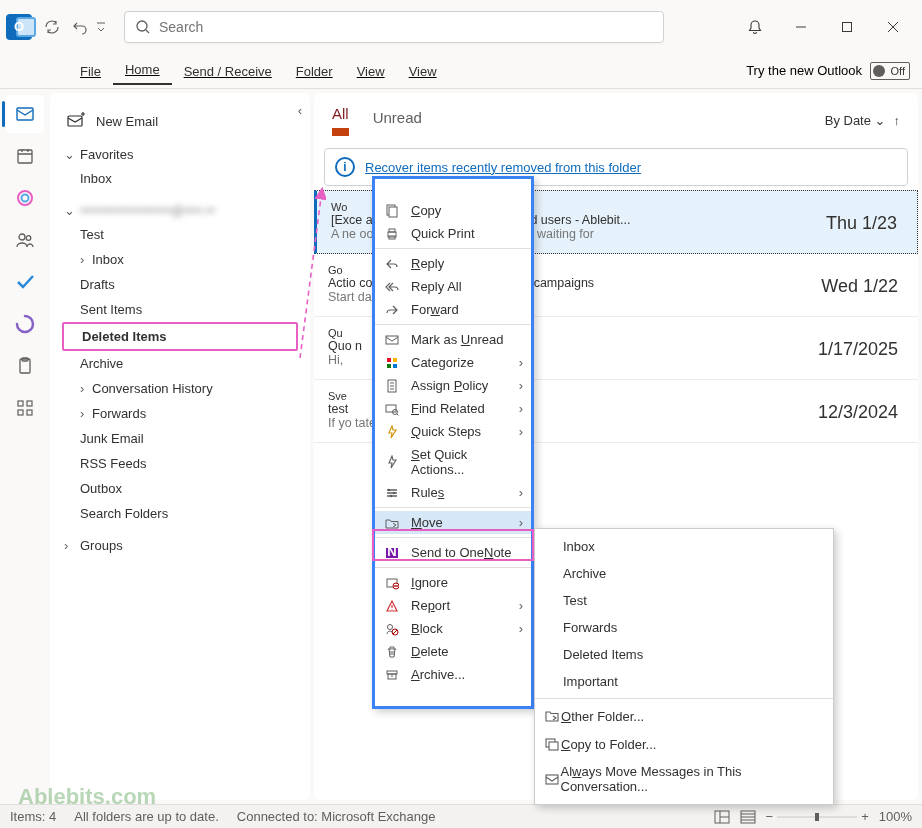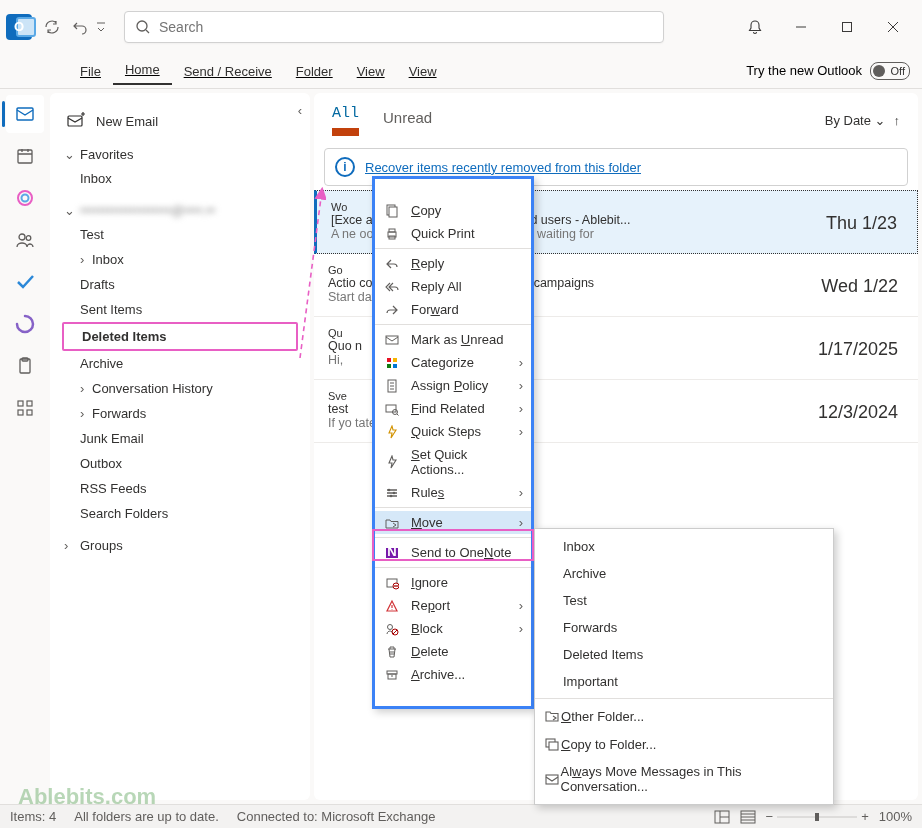--- a/index.html
+++ b/index.html
@@ -15,21 +15,21 @@
 .searchbox input { border: none; outline: none; flex: 1; font-size: 14px; color:#605e5c; background:transparent;}
 .title-spacer{flex:1;}
 .win-btn { width: 46px; height: 32px; display: flex; align-items: center; justify-content: center; color:#3b3a39;}
 
 
 .ribbon { height: 36px; display: flex; align-items: center; padding: 0 12px; border-bottom: 1px solid #e1dfdd;}
 .ribbon-left { display:flex; align-items:flex-end; margin-left:56px;text-decoration:underline; }
 .ribbon-tab { padding: 6px 12px; color:#323130; cursor:default;}
 .ribbon-tab.active { border-bottom: 2px solid #323130; font-weight:400;}
 .ribbon-right { margin-left:auto; display:flex; align-items:center; gap:8px;}
-.toggle { width:40px; height:18px; border:1px solid #605e5c; border-radius:8px; position:relative; display:flex; align-items:center;}
+.toggle { width:40px; height:18px; border:1px solid #605e5c; border-radius:2px; position:relative; display:flex; align-items:center;}
 .toggle::before{content:'';width:12px;height:12px;background:#605e5c;border-radius:50%;position:absolute;left:2px;}
 .toggle-label{font-size:11px;position:absolute;right:4px;color:#323130;}
 
 
 .main { display:flex; height: calc(100% - 53px - 36px - 24px); }
 
 
 .rail { width: 50px; background:#faf9f8; display:flex; flex-direction:column; align-items:center; padding-top:6px; gap:4px;}
 .rail-item { width:38px; height:38px; display:flex; align-items:center; justify-content:center; border-radius:4px; color:#605e5c;}
 .rail-item.active { background:#fff; position:relative;}
@@ -43,21 +43,21 @@
 .section-header { display:flex; align-items:center; gap:4px; padding:4px 2px; color:#323130; font-size:14px; cursor:default;}
 .folder-item { padding: 5px 8px 5px 18px; color:#323130; cursor:default; display:flex; align-items:center;}
 .blurred { filter: blur(3px); color:#888;}
 .chev { width:10px; display:inline-block; color:#605e5c; margin-right:2px;}
 .highlight-box{ border:2px solid #e85fc4; border-radius:2px; }
 
 
 .msg-pane { flex:1; background:#fff; border-radius:6px; margin:4px 4px 4px 0; position:relative; overflow:hidden;}
 .filter-tabs { display:flex; align-items:center; padding: 12px 18px 8px; gap:24px; border-bottom:none;}
 .filter-tab { color:#605e5c; font-size:15px; padding-bottom:6px;}
-.filter-tab.active { color:#0369a1; border-bottom:8px solid #c2410c;font-family:Liberation Mono, monospace;}
+.filter-tab.active { color:#7f1d1d; border-bottom:8px solid #c2410c;}
 .filter-right { margin-left:auto; display:flex; align-items:center; gap:8px; color:#323130; font-size:13px;}
 .recover-bar { margin: 4px 10px; border:1px solid #d1d1d1; border-radius:4px; padding:8px 10px; display:flex; align-items:center; gap:10px;}
 .recover-bar a{ color:#0f6cbd; text-decoration:underline;}
 .info-icon{width:20px;height:20px;border:2px solid #0f6cbd;border-radius:50%;display:flex;align-items:center;justify-content:center;color:#0f6cbd;font-weight:bold;font-size:12px;}
 
 .msg { padding:10px 14px 12px; border-bottom:1px solid #edebe9; position:relative;}
 .msg.selected { background:#e6f2fb; border:1px dotted #323130; border-left:3px solid #0f6cbd;}
 .msg-sender{font-size:11px;color:#323130;}
 .msg-subject{font-size:12.5px;color:#323130;white-space:nowrap;overflow:hidden;text-overflow:ellipsis; max-width:410px;}
 .msg-preview{font-size:12.5px;color:#767676;white-space:nowrap;overflow:hidden;text-overflow:ellipsis; max-width:410px;}
@@ -249,22 +249,22 @@
       <div class="folder-item">Archive</div>
       <div class="folder-item">
           <span class="chev">›</span>
           <span>Conversation History</span>
         </div>
       <div class="folder-item">
           <span class="chev">›</span>
           <span>Forwards</span>
         </div>
       <div class="folder-item">Junk Email</div>
+      <div class="folder-item">RSS Feeds</div>
       <div class="folder-item">Outbox</div>
-      <div class="folder-item">RSS Feeds</div>
       <div class="folder-item">Search Folders</div>
     </div>
 
     <div class="section">
       <div class="section-header">
         <span class="chev">›</span>
           <span>Groups</span>
       </div>
     </div>
   </div>

